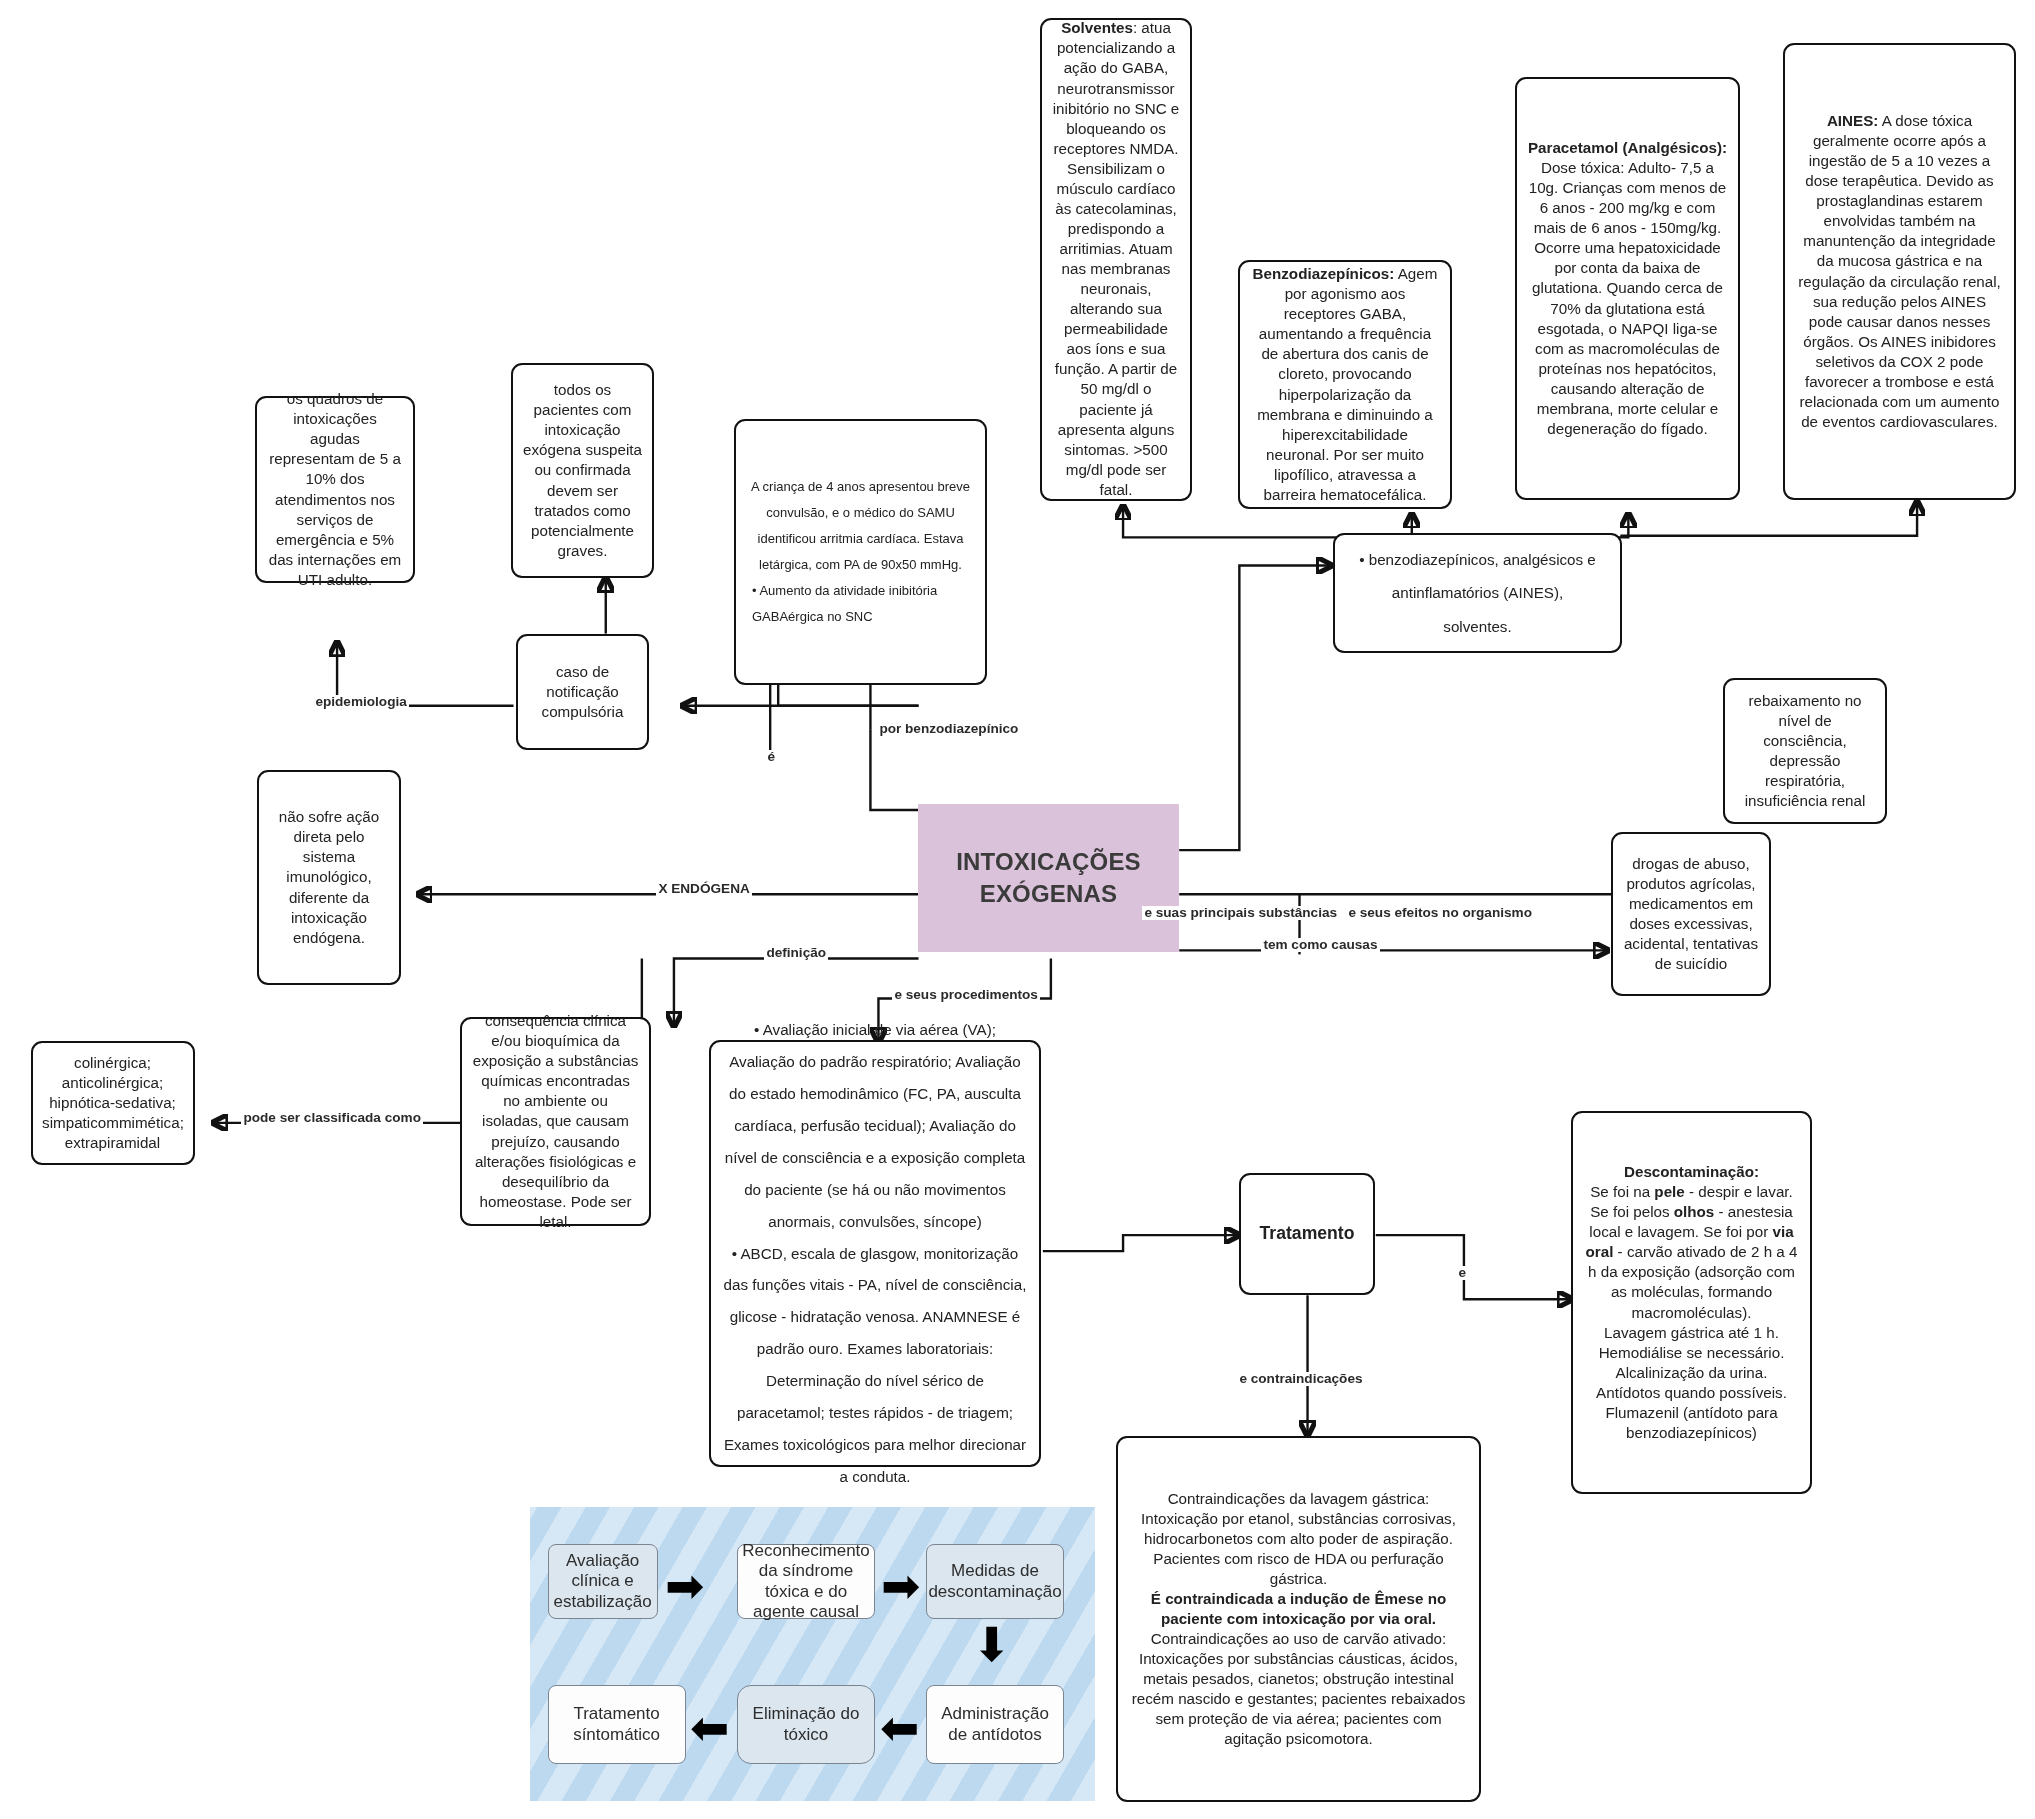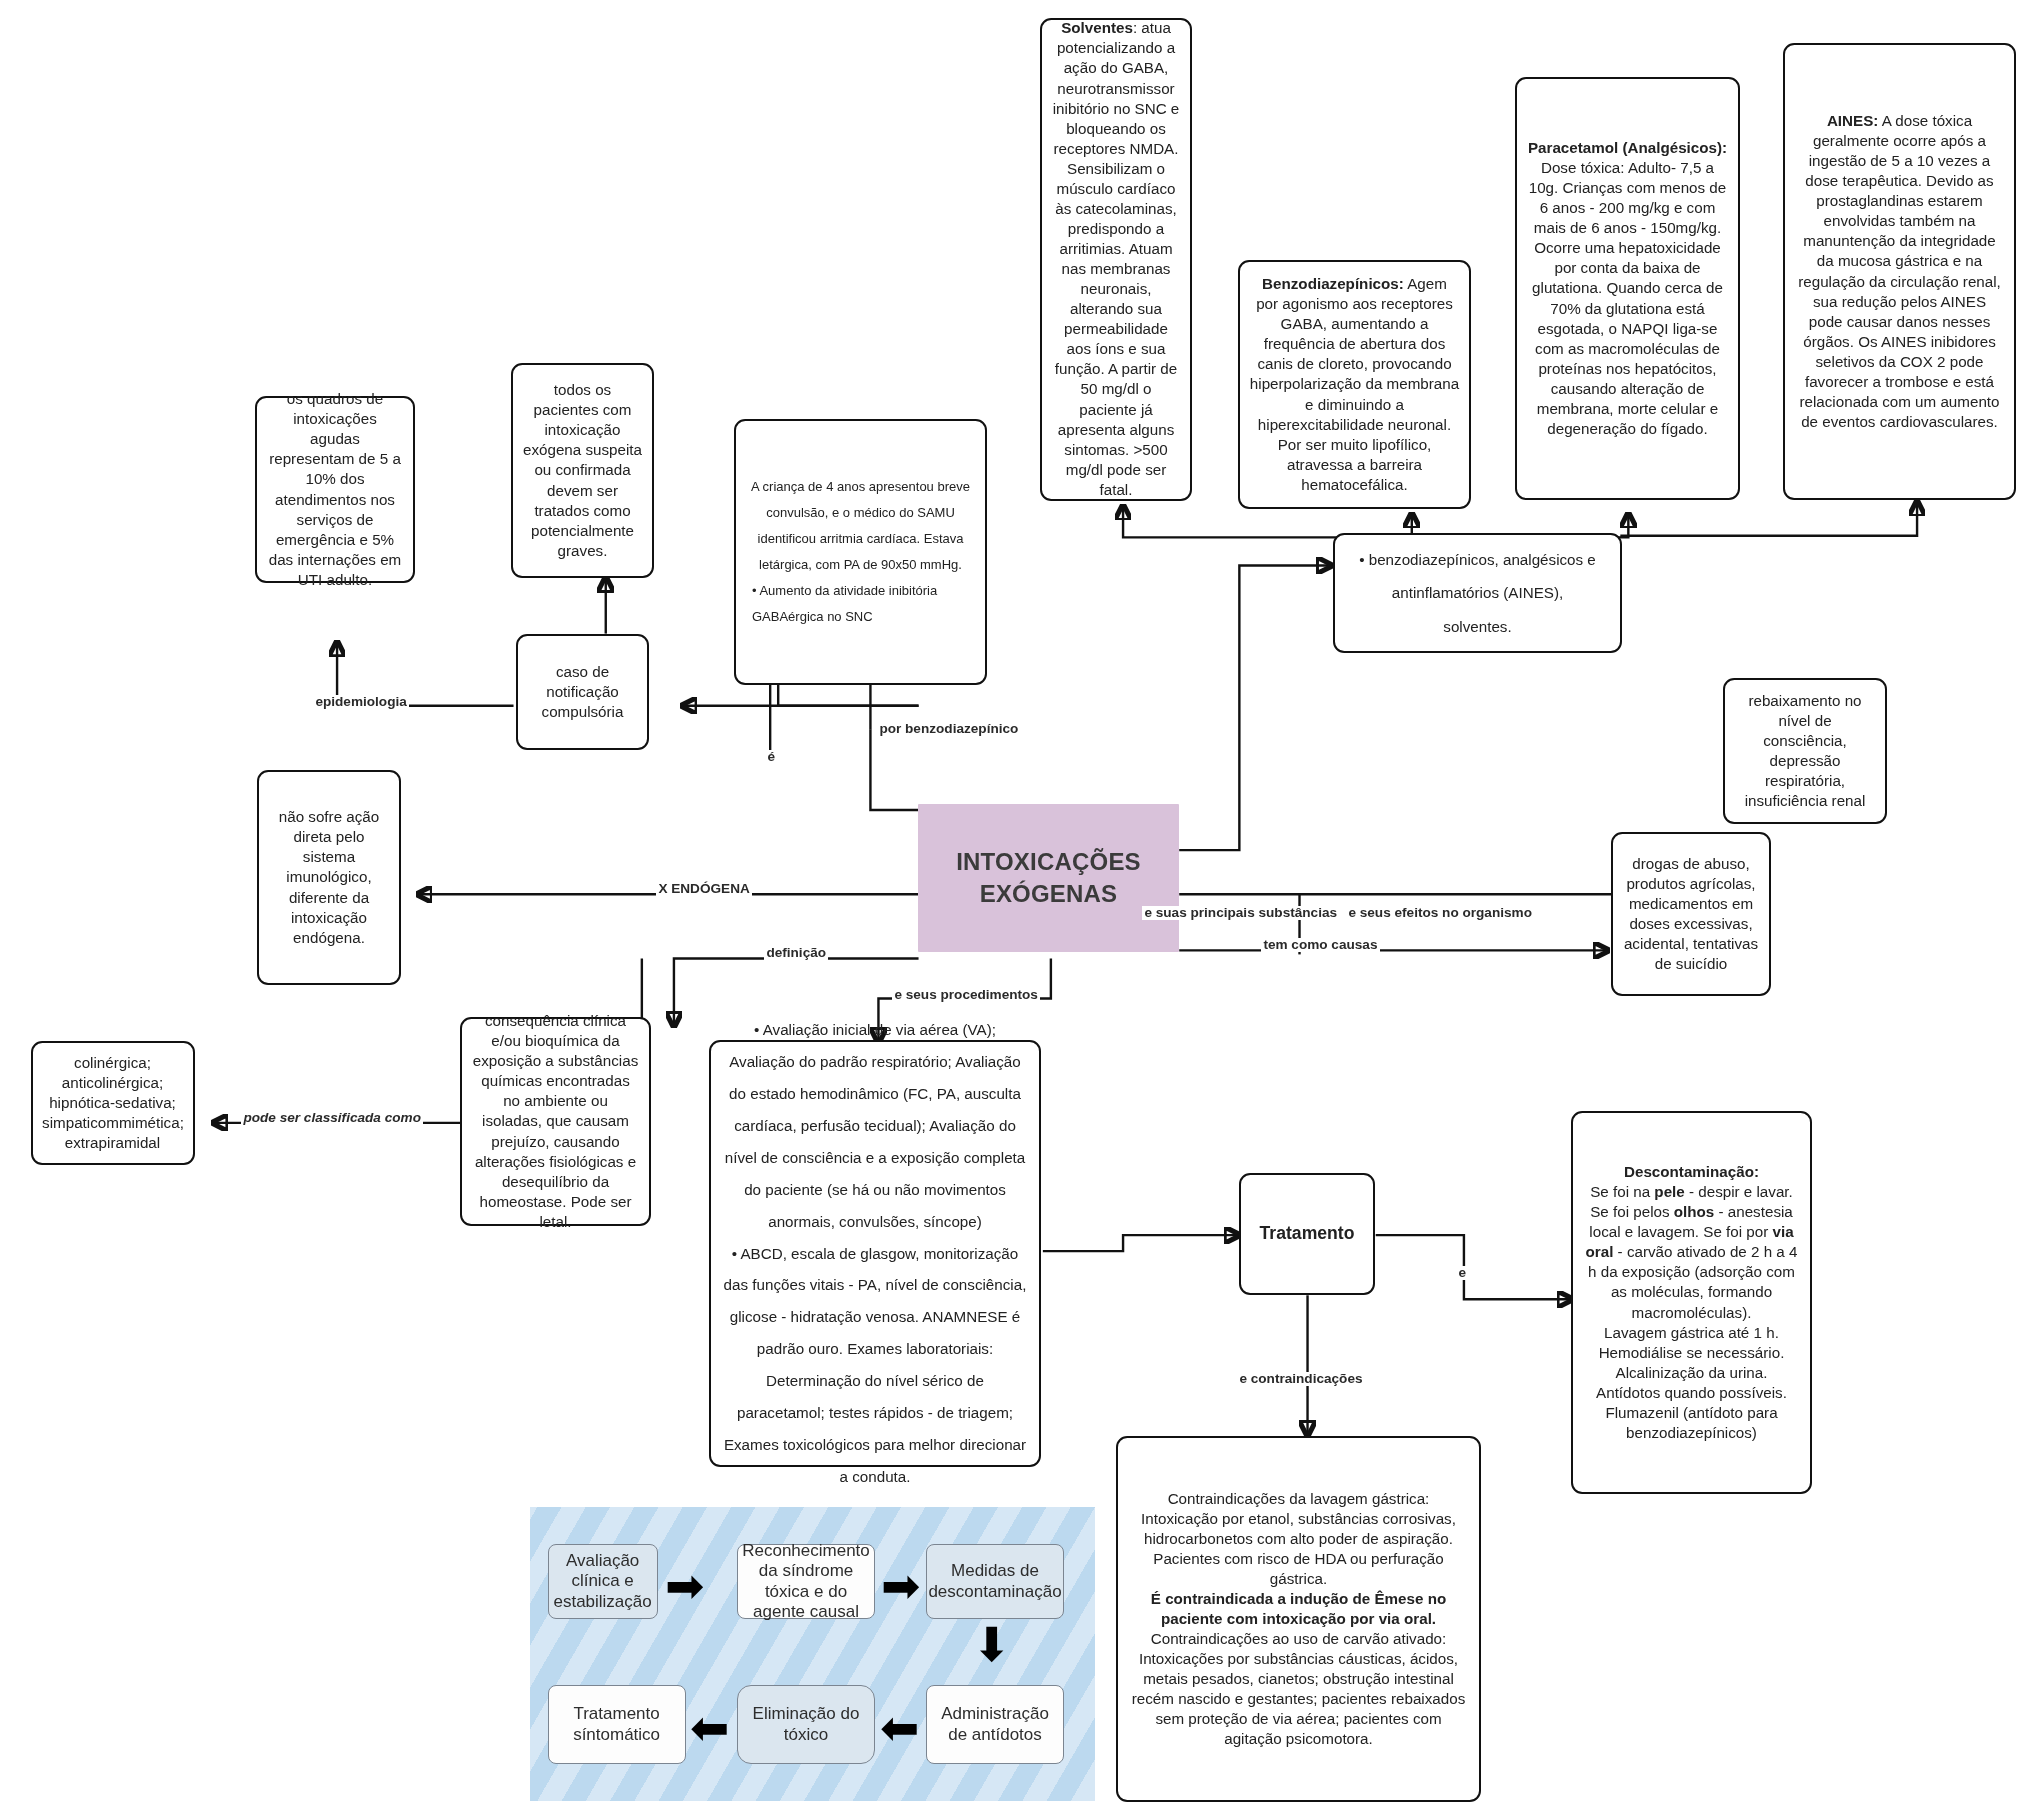--- a/index.html
+++ b/index.html
@@ -134,21 +134,21 @@
 
   <div class="edgelabel" style="left:313px;top:695px;">epidemiologia</div>
   <div class="edgelabel" style="left:765px;top:750px;">é</div>
   <div class="edgelabel" style="left:877px;top:722px;">por benzodiazepínico</div>
   <div class="edgelabel" style="left:1142px;top:906px;">e suas principais substâncias</div>
   <div class="edgelabel" style="left:1346px;top:906px;">e seus efeitos no organismo</div>
   <div class="edgelabel" style="left:656px;top:882px;">X ENDÓGENA</div>
   <div class="edgelabel" style="left:764px;top:946px;">definição</div>
   <div class="edgelabel" style="left:1261px;top:938px;">tem como causas</div>
   <div class="edgelabel" style="left:892px;top:988px;">e seus procedimentos</div>
-  <div class="edgelabel" style="left:241px;top:1111px;font-style:italic;">pode ser classificada como</div>
+  <div class="edgelabel" style="left:241px;top:1111px;">pode ser classificada como</div>
   <div class="edgelabel" style="left:1456px;top:1266px;">e</div>
   <div class="edgelabel" style="left:1237px;top:1372px;">e contraindicações</div>
 
   <div class="node" style="left:255px;top:396px;width:160px;height:187px;font-size:15.2px;">
     <span class="inner">os quadros de intoxicações agudas representam de 5 a 10% dos atendimentos nos serviços de emergência e 5% das internações em UTI adulto.</span>
   </div>
 
   <div class="node" style="left:511px;top:363px;width:143px;height:215px;font-size:15.2px;">
     <span class="inner">todos os pacientes com intoxicação exógena suspeita ou confirmada devem ser tratados como potencialmente graves.</span>
   </div>
@@ -163,21 +163,21 @@
       <span style="display:block;text-align:left;padding-left:6.4px;">• Aumento da atividade inibitória GABAérgica no SNC</span>
     </span>
   </div>
 
   <div class="node" style="left:1040px;top:17.6px;width:152px;height:483px;font-size:15.2px;">
     <span class="inner">
       <b>Solventes</b><span>: atua potencializando a ação do GABA, neurotransmissor inibitório no SNC e bloqueando os receptores NMDA. Sensibilizam o músculo cardíaco às catecolaminas, predispondo a arritimias. Atuam nas membranas neuronais, alterando sua permeabilidade aos íons e sua função.   A partir de 50 mg/dl o paciente já apresenta alguns sintomas. &gt;500 mg/dl pode ser fatal.</span>
     </span>
   </div>
 
-  <div class="node" style="left:1238px;top:260px;width:233px;height:249px;font-size:15.2px;">
+  <div class="node" style="left:1238px;top:260px;width:214px;height:249px;font-size:15.2px;">
     <span class="inner">
       <b>Benzodiazepínicos:</b><span> Agem por agonismo aos receptores GABA, aumentando a frequência de abertura dos canis de cloreto, provocando hiperpolarização da membrana e diminuindo a hiperexcitabilidade neuronal. Por ser muito lipofílico, atravessa a barreira hematocefálica.</span>
     </span>
   </div>
 
   <div class="node" style="left:1515px;top:77px;width:225px;height:423px;font-size:15.2px;">
     <span class="inner">
       <b>Paracetamol (Analgésicos):</b><br>
       <span>Dose tóxica: Adulto- 7,5 a 10g. Crianças com menos de 6 anos - 200 mg/kg e com mais de 6 anos - 150mg/kg. Ocorre uma hepatoxicidade por conta da baixa de glutationa. Quando cerca de 70% da glutationa está esgotada, o NAPQI liga-se com as macromoléculas de proteínas nos hepatócitos, causando alteração de membrana, morte celular e degeneração do fígado.</span>
     </span>

